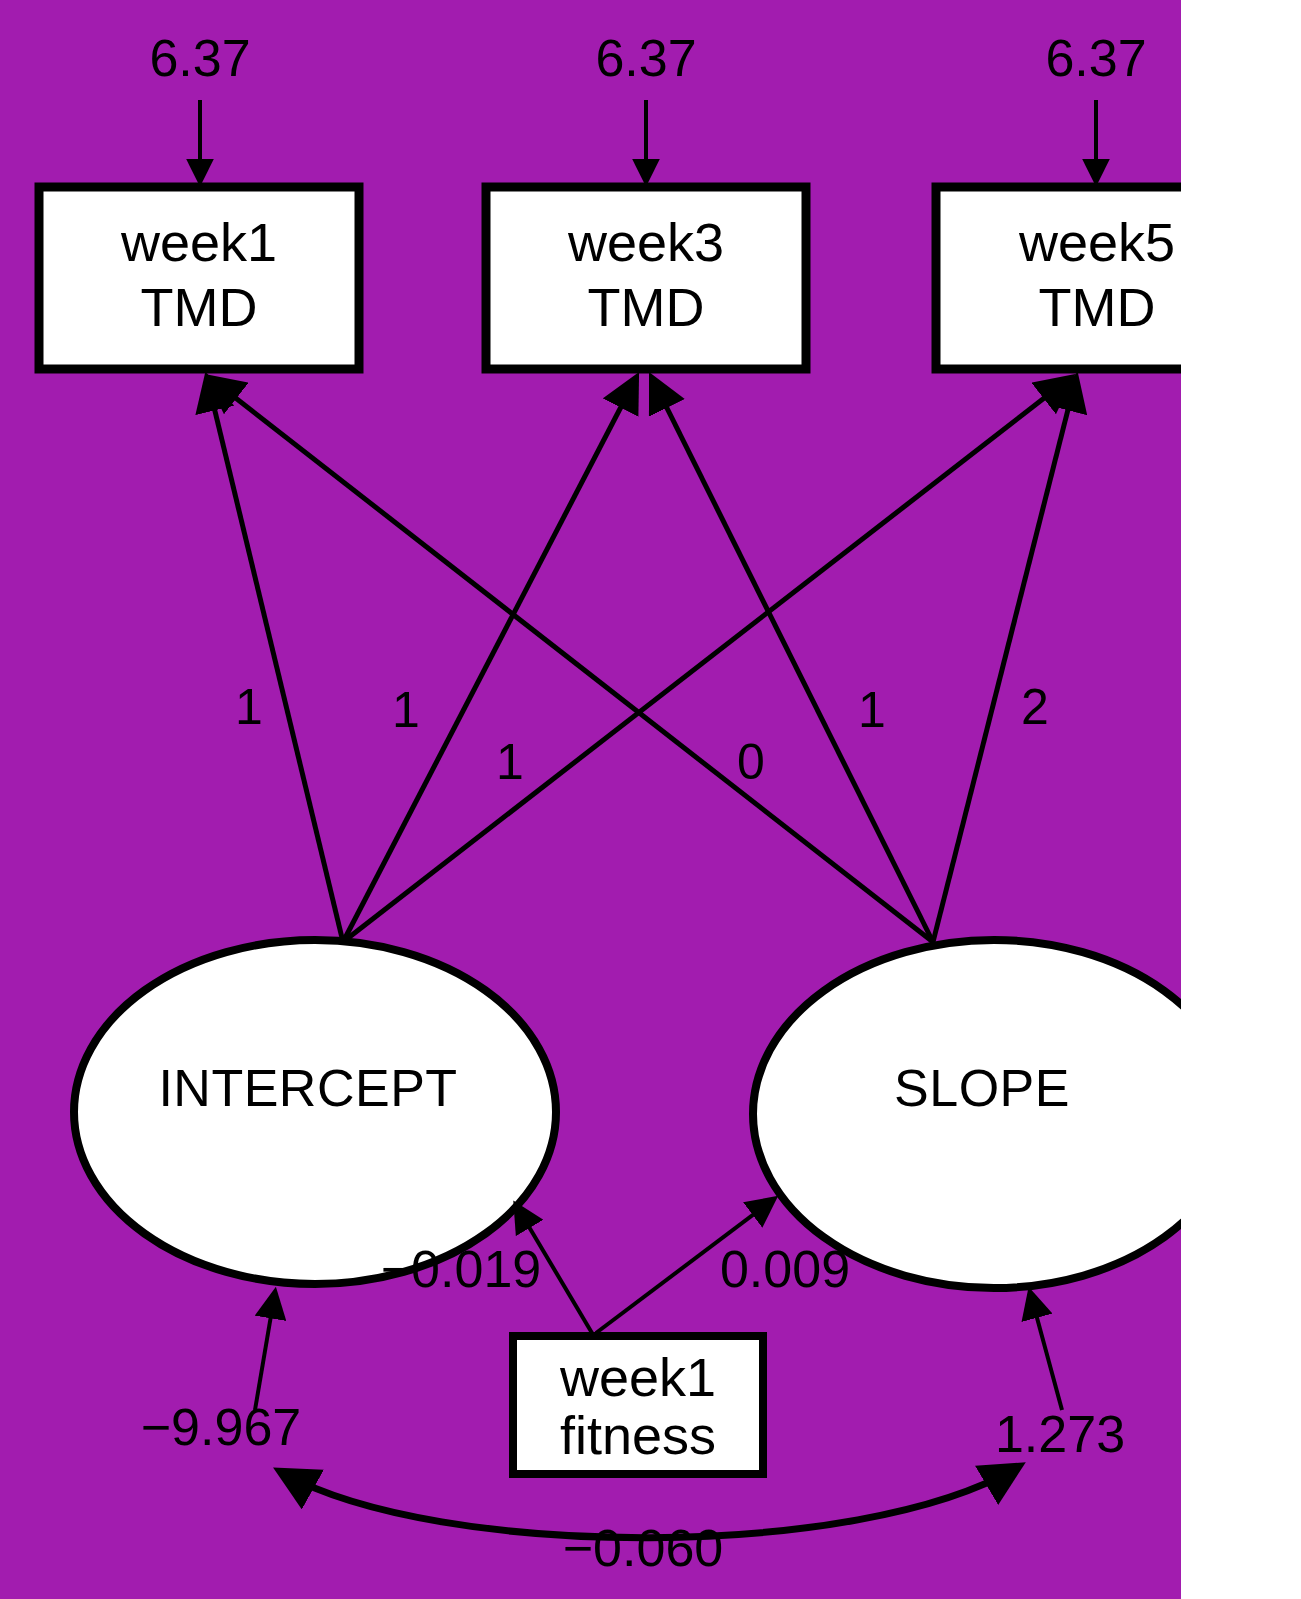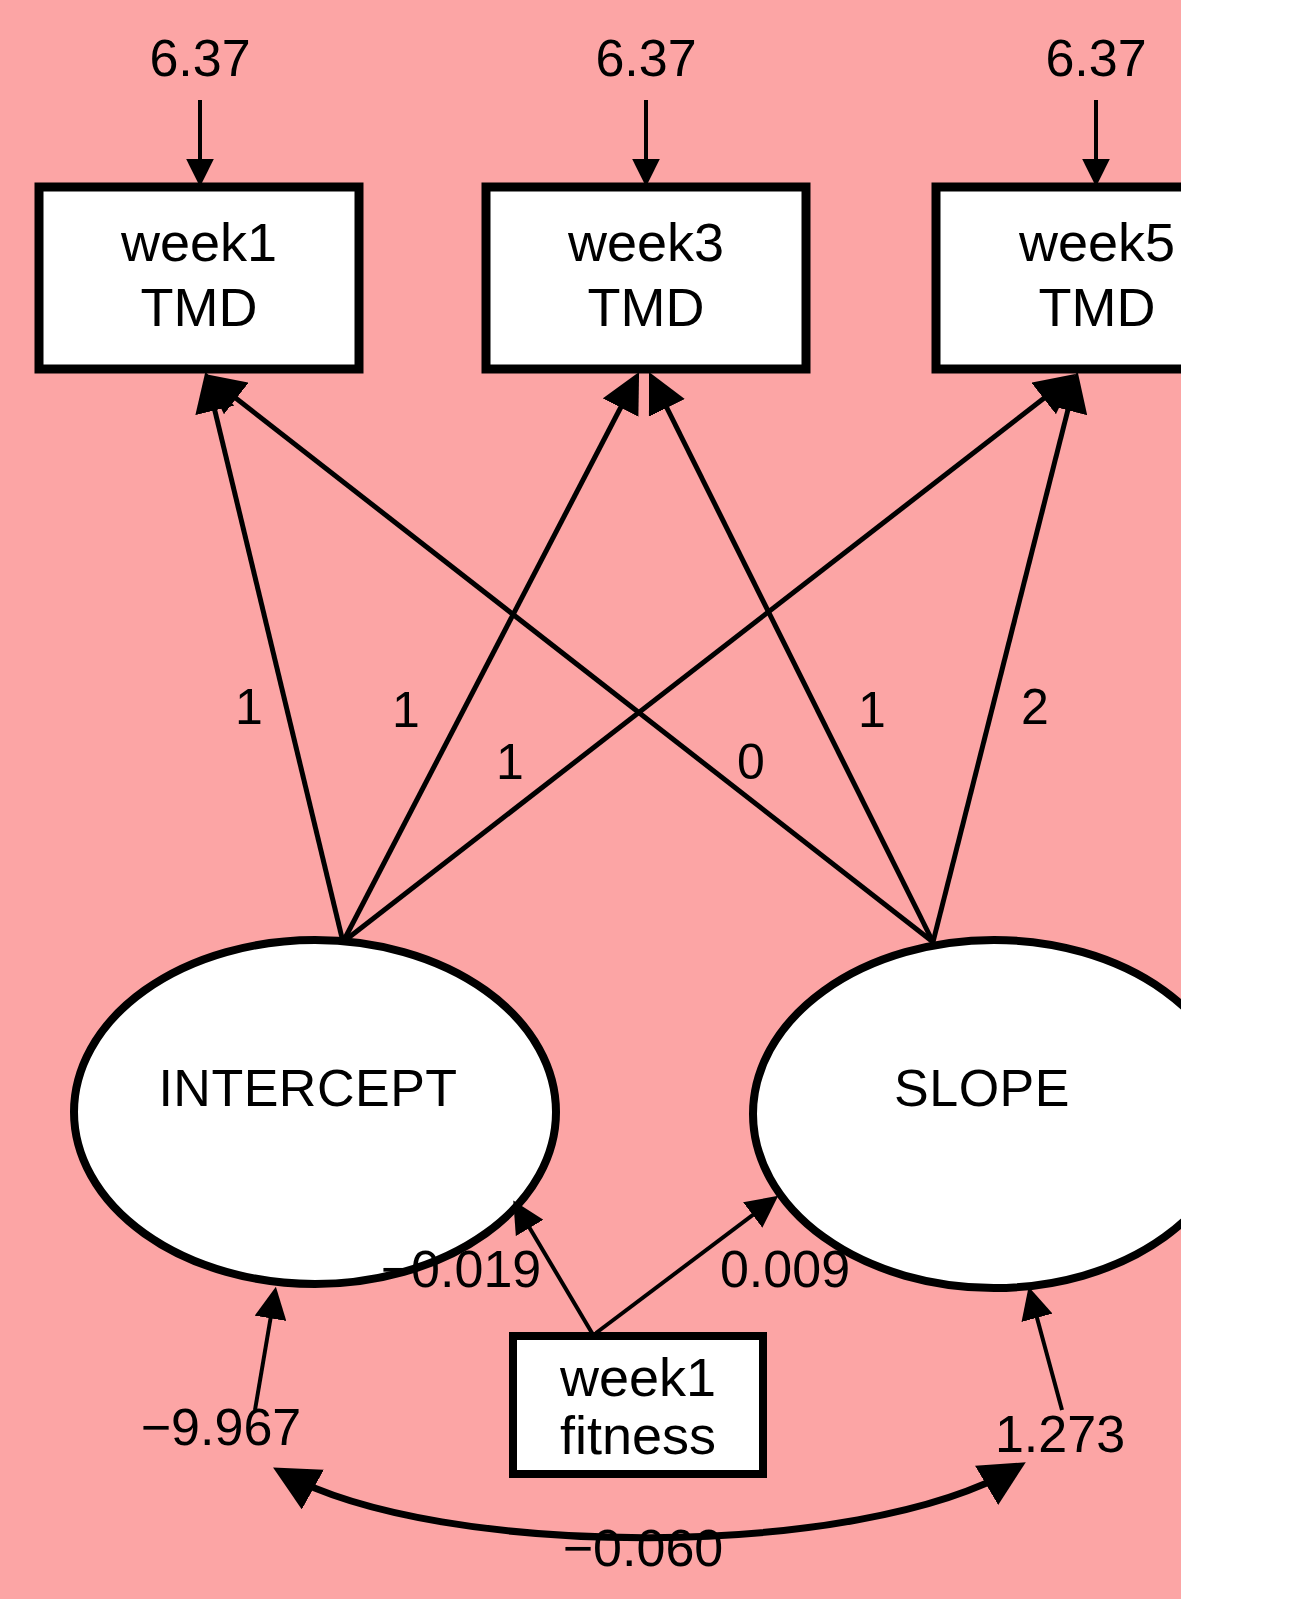--- a/index.html
+++ b/index.html
@@ -8,21 +8,21 @@
     padding: 0;
     background: #ffffff;
   }
   body {
     font-family: "Liberation Sans", sans-serif;
   }
   #canvas-wrap {
     position: relative;
     width: 1181px;
     height: 1599px;
-    background: #fca5a5;
+    background: #a21caf;
     overflow: hidden;
   }
   svg#sem-diagram {
     display: block;
     width: 1301px;
     height: 1599px;
   }
   .node-box {
     fill: #ffffff;
     stroke: #000000;

